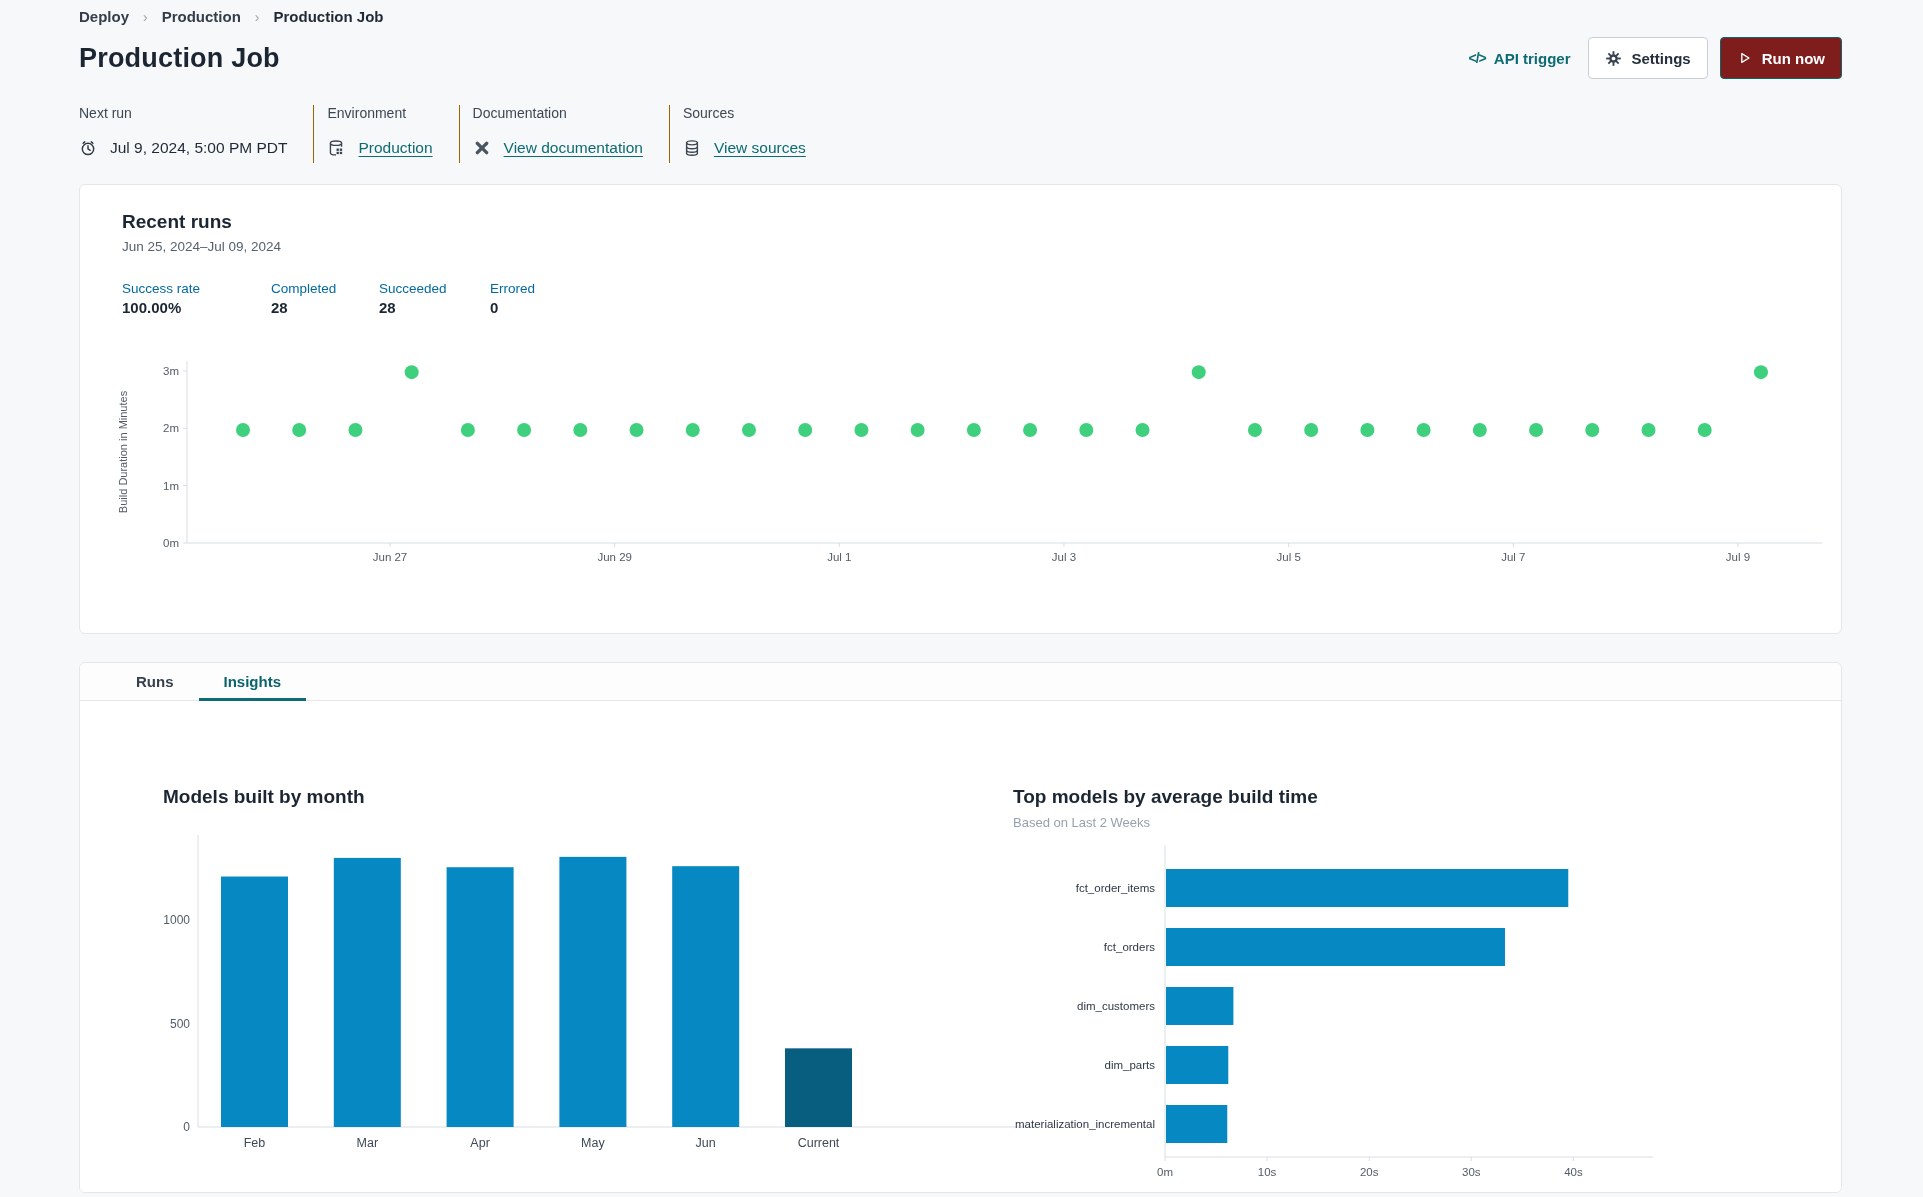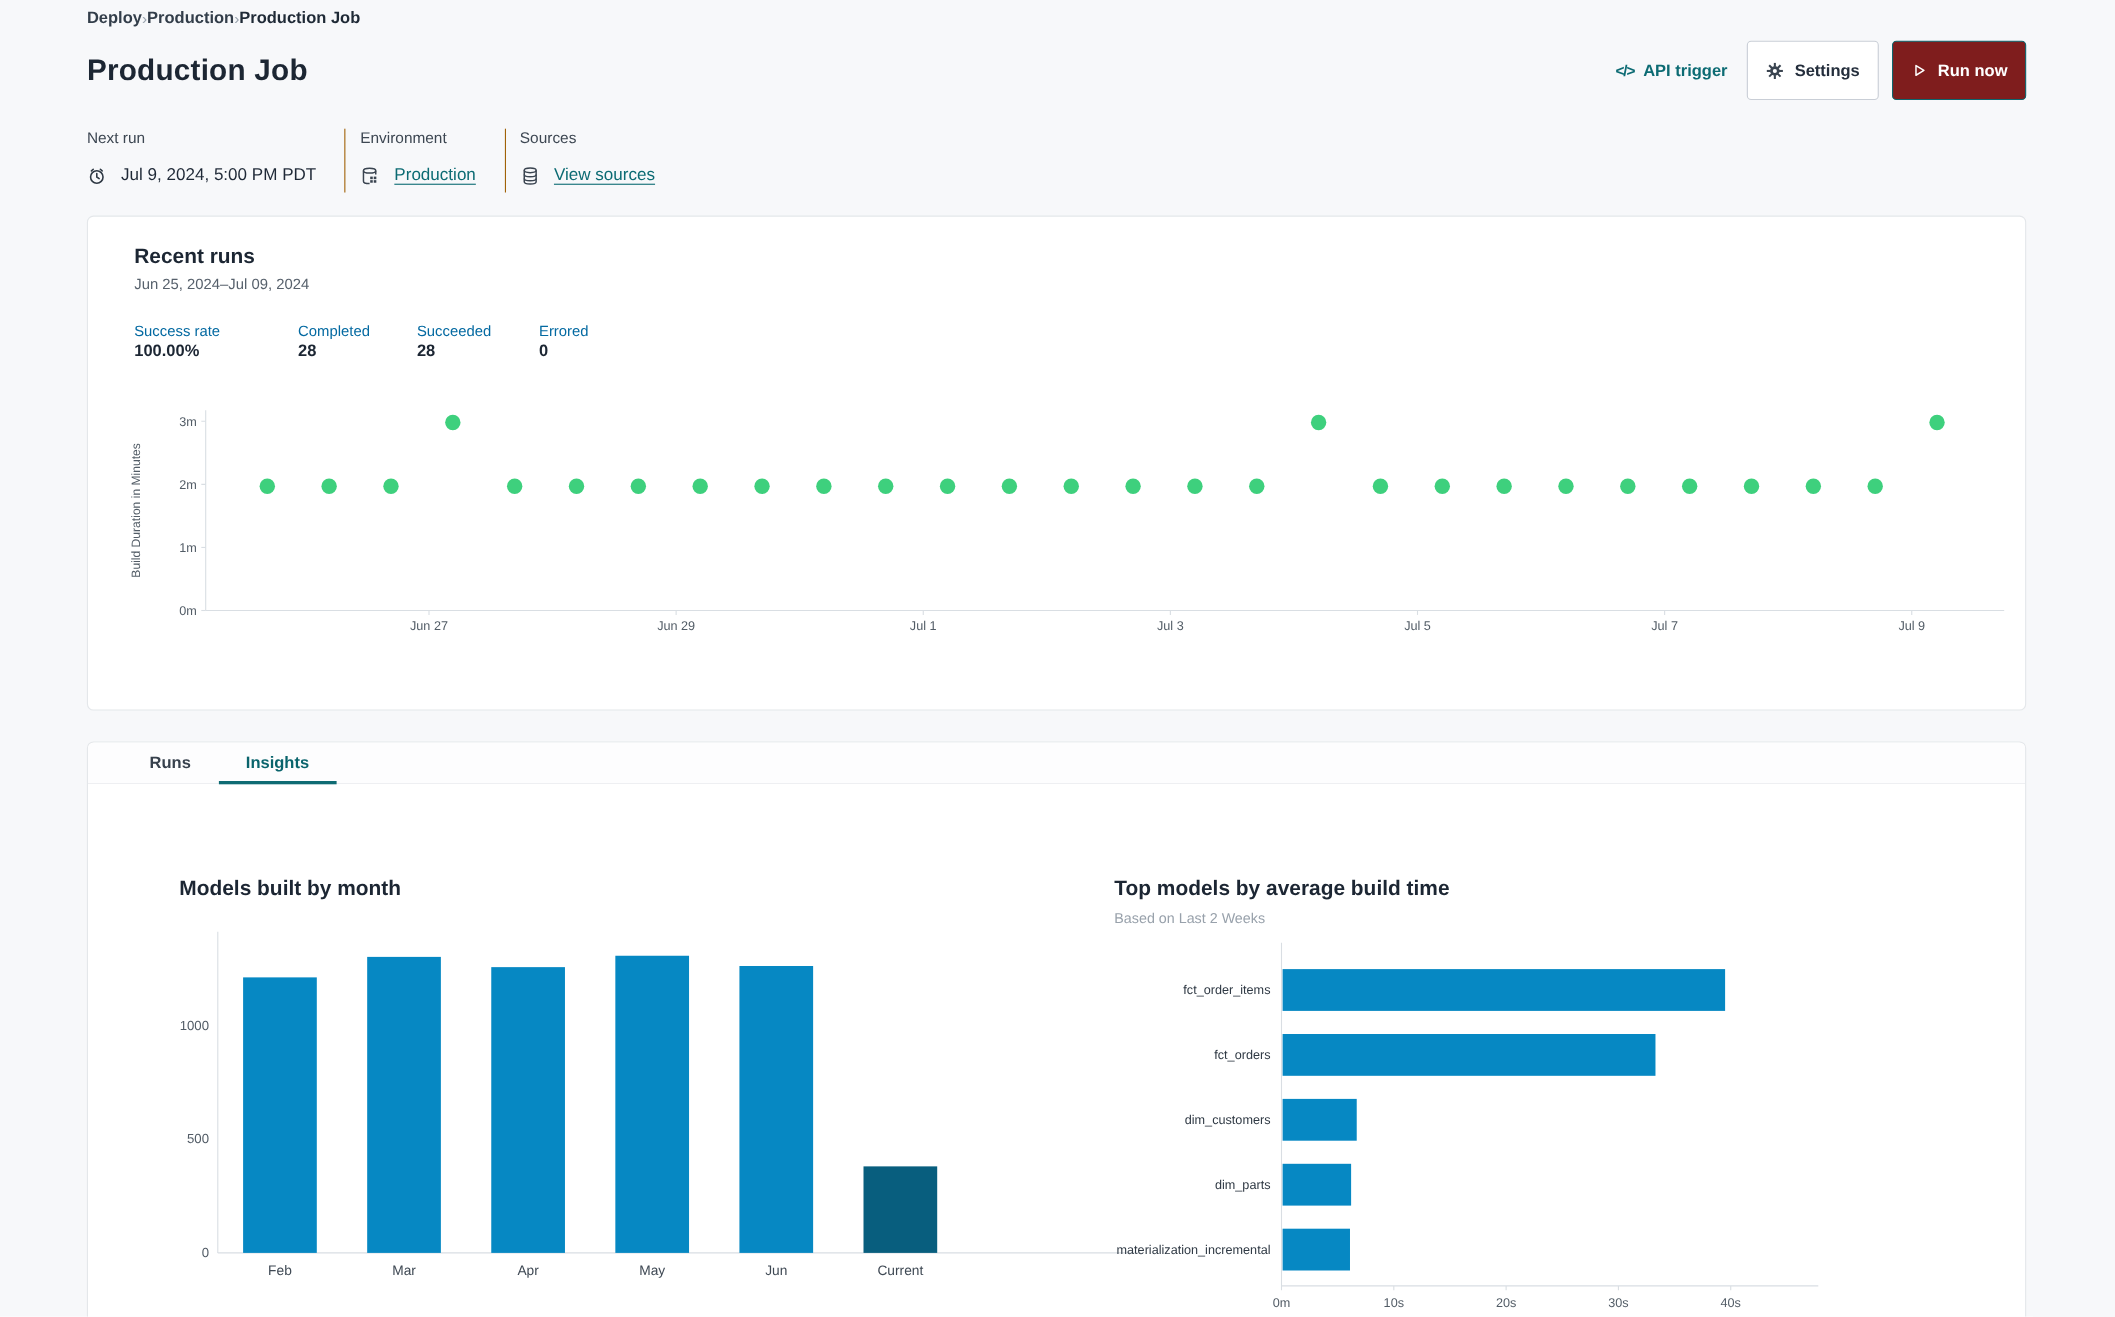--- a/index.html
+++ b/index.html
@@ -1,31 +1,31 @@
 <!DOCTYPE html>
 <html><head>
 <meta charset="utf-8">
 <style>
   * { margin:0; padding:0; box-sizing:border-box; }
   body { font-family:"Liberation Sans","DejaVu Sans",sans-serif; }
   .page { width:1923px; height:1197px; background:#f7f8fa; position:relative; overflow:hidden; padding:0 81px 0 79px; }
 
   
-  .breadcrumb { padding-top:8px; display:flex; align-items:center; font-size:15px; }
+  .breadcrumb { padding-top:8px; display:flex; align-items:center; gap:14px; font-size:15px; }
   .crumb { color:#333e4a; font-weight:600; text-decoration:none; }
   .crumb.current { color:#1f2a36; font-weight:700; }
   .crumb-sep { color:#9aa4ae; font-size:14px; }
 
   
   .page-header { margin-top:12px; display:flex; align-items:center; justify-content:space-between; }
   .page-title { font-size:27px; font-weight:700; color:#1c2633; letter-spacing:.2px; }
   .header-actions { display:flex; align-items:center; gap:18px; }
   .api-trigger { display:flex; align-items:center; gap:8px; color:#0c6b73; font-size:15px; font-weight:600; cursor:pointer; }
   .code-glyph { font-weight:700; font-size:14px; letter-spacing:-1px; }
-  .btn { height:54px; display:flex; align-items:center; gap:9px; border-radius:4px; font-size:15px; font-weight:600; padding:0 16px; cursor:pointer; }
+  .btn { height:42px; display:flex; align-items:center; gap:9px; border-radius:4px; font-size:15px; font-weight:600; padding:0 16px; cursor:pointer; }
   .btn-secondary { background:#ffffff; border:1px solid #c9ced6; color:#242e3c; }
   .btn-primary { background:#7f1d1d; border:1px solid #0e656d; color:#ffffff; margin-left:-6px; }
 
   
   .meta-row { margin-top:26px; display:flex; height:58px; }
   .meta-col { padding-right:26px; padding-left:13px; border-right:1px solid #a16207; display:flex; flex-direction:column; justify-content:space-between; padding-bottom:6px; }
   .meta-col:first-child { padding-left:0; }
   .meta-col:last-child { border-right:none; }
   .meta-label { font-size:14px; color:#3d4752; }
   .meta-value { display:flex; align-items:center; gap:13px; font-size:15.5px; color:#1f2937; font-weight:400; }
@@ -136,20 +136,34 @@
             </g>
             <g fill="#3a4450">
               <rect x="10.6" y="10.6" width="2.6" height="2.6"></rect>
               <rect x="14.2" y="10.6" width="2.6" height="2.6"></rect>
               <rect x="10.6" y="14.2" width="2.6" height="2.6"></rect>
               <rect x="14.2" y="14.2" width="2.6" height="2.6"></rect>
             </g>
           </svg>
         </span>
         <a class="meta-link">Production</a>
+      </div>
+    </div>
+    <div class="meta-col">
+      <div class="meta-label">Documentation</div>
+      <div class="meta-value">
+        <span class="meta-icon">
+          <svg width="18" height="18" viewBox="0 0 20 20">
+            <g fill="#4a5560">
+              <rect x="8.1" y="0.8" width="3.8" height="18.4" rx="1.9" transform="rotate(45 10 10)"></rect>
+              <rect x="8.1" y="0.8" width="3.8" height="18.4" rx="1.9" transform="rotate(-45 10 10)"></rect>
+            </g>
+          </svg>
+        </span>
+        <a class="meta-link">View documentation</a>
       </div>
     </div>
     <div class="meta-col">
       <div class="meta-label">Sources</div>
       <div class="meta-value">
         <span class="meta-icon">
           <svg width="18" height="18" viewBox="0 0 20 20" fill="none" stroke="#3a4450" stroke-width="1.5">
             <ellipse cx="10" cy="4.3" rx="6" ry="2.3"></ellipse>
             <path d="M4 4.3 V15.7 c0 1.27 2.7 2.3 6 2.3 s6 -1.03 6 -2.3 V4.3"></path>
             <path d="M4 8.5 c0 1.27 2.7 2.3 6 2.3 s6 -1.03 6 -2.3"></path>

